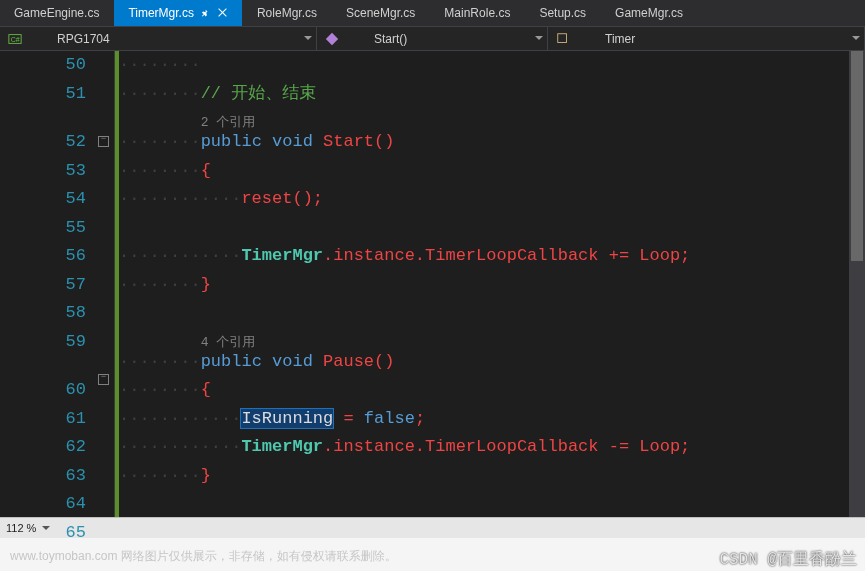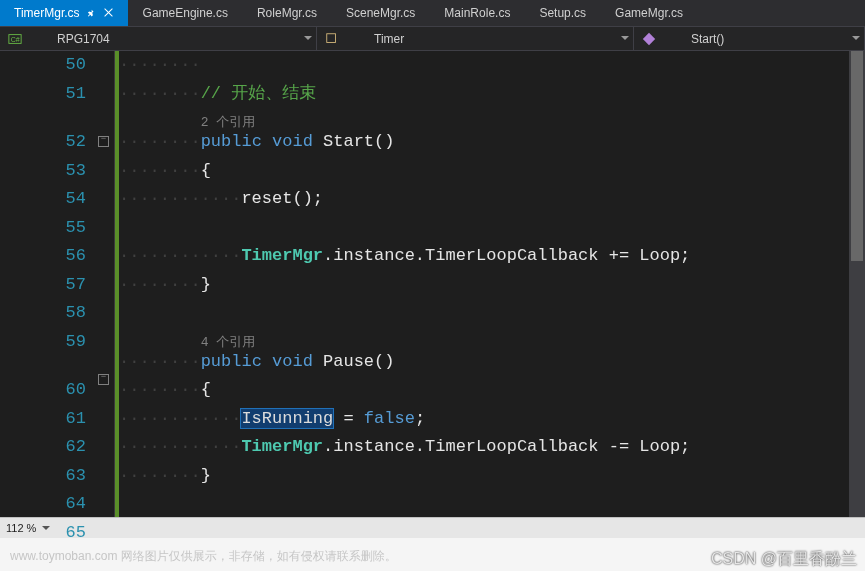--- a/index.html
+++ b/index.html
@@ -85,21 +85,21 @@
   flex:1; background:#1e1e1e; color:#dcdcdc;
   font-size:17px; line-height:28.5px;
   padding-left: 0px;
   position: relative;
 }
 .code .line { height:28.5px; white-space:pre; }
 .code .dots { color:#404040; }
 .code .kw { color:#569cd6; }
 .code .type { color:#4ec9b0;font-weight:bold; }
 .code .cmt { color:#57a64a; }
-.code .txt { color:#e5e5e5; }
+.code .txt { color:#ef4444; }
 .code .ref { color:#808080; font-size:13px; }
 .code .hl {
   background:#113d6f; outline:1px solid #2070b7; color:#dcdcdc;
 }
 .scrollv {
   width:16px; background:#3e3e42; position:relative;
 }
 .scrollv .thumb {
   position:absolute; top:0; left:2px; width:12px; height:210px;
   background:#686868;
@@ -109,49 +109,49 @@
   font-family: "Segoe UI", Tahoma, sans-serif; font-size:11px;
   align-items:center; padding:0 6px; border-top:1px solid #c0c0c0;
 }
 .statusbar .dd2 {
   margin-left:6px; width:0; height:0;
   border-left:4px solid transparent; border-right:4px solid transparent;
   border-top:4px solid #555;
 }
 .watermark {
   position:absolute; right:8px; bottom:4px; color:#e6e6e6;
-  font-family: Liberation Sans, sans-serif; font-size:16px;
+  font-family: Liberation Mono, monospace; font-size:16px;
   text-shadow: 0 0 2px #000;
 }
 .footer-faint {
   height: 36px; background:#f5f5f5; color:#c6c6c6;
   font-family: "Microsoft YaHei","Segoe UI",sans-serif; font-size:12px;
   display:flex; align-items:center; padding-left:10px;
   position:relative;
 }
 .navicon { width:14px; height:14px; margin-right:6px; display:inline-flex; align-items:center; justify-content:center; }
 .navicon svg { width:14px; height:14px; }
 </style>
 </head>
 <body>
 
 <div class="tabbar">
+  <div class="tab">
+      <span>GameEngine.cs</span>
+    </div>
   <div class="tab active">
     <span>TimerMgr.cs</span>
     <span class="pin">
       <svg viewBox="0 0 16 16">
           <path fill="#fff" d="M9 1l3 3-2 2 1 4-2 2-2-3-3 3-1-1 3-3-3-2 2-2 4 1z"></path>
         </svg>
     </span>
     <span class="close"></span>
   </div>
   <div class="tab">
-      <span>GameEngine.cs</span>
-    </div>
-  <div class="tab">
       <span>RoleMgr.cs</span>
     </div>
   <div class="tab">
       <span>SceneMgr.cs</span>
     </div>
   <div class="tab">
       <span>MainRole.cs</span>
     </div>
   <div class="tab">
       <span>Setup.cs</span>
@@ -165,36 +165,36 @@
   <div class="seg" style="width:300px">
     <span class="navicon">
       <svg viewBox="0 0 16 16">
           <rect x="1" y="3" width="14" height="10" fill="none" stroke="#6bbf47"></rect>
           <text x="3" y="11" font-size="8" fill="#6bbf47">C#</text>
         </svg>
     </span>
     <span>RPG1704</span>
     <span class="dd"></span>
   </div>
+  <div class="seg grow">
+    <span class="navicon">
+      <svg viewBox="0 0 16 16">
+          <rect x="3" y="3" width="10" height="10" fill="#b180d7" transform="rotate(45 8 8)"></rect>
+        </svg>
+    </span>
+    <span>Start()</span>
+    <span class="dd"></span>
+  </div>
   <div class="seg" style="width:300px">
     <span class="navicon">
       <svg viewBox="0 0 16 16">
           <rect x="2" y="2" width="10" height="10" fill="none" stroke="#d7ba7d"></rect>
         </svg>
     </span>
     <span>Timer</span>
-    <span class="dd"></span>
-  </div>
-  <div class="seg grow">
-    <span class="navicon">
-      <svg viewBox="0 0 16 16">
-          <rect x="3" y="3" width="10" height="10" fill="#b180d7" transform="rotate(45 8 8)"></rect>
-        </svg>
-    </span>
-    <span>Start()</span>
     <span class="dd"></span>
   </div>
 </div>
 
 <div class="editor">
   <div class="gutter">
     <div class="ln">50</div>
     <div class="ln">51</div>
     <div class="ln" style="height:20px"></div>
     <div class="ln">52</div>

